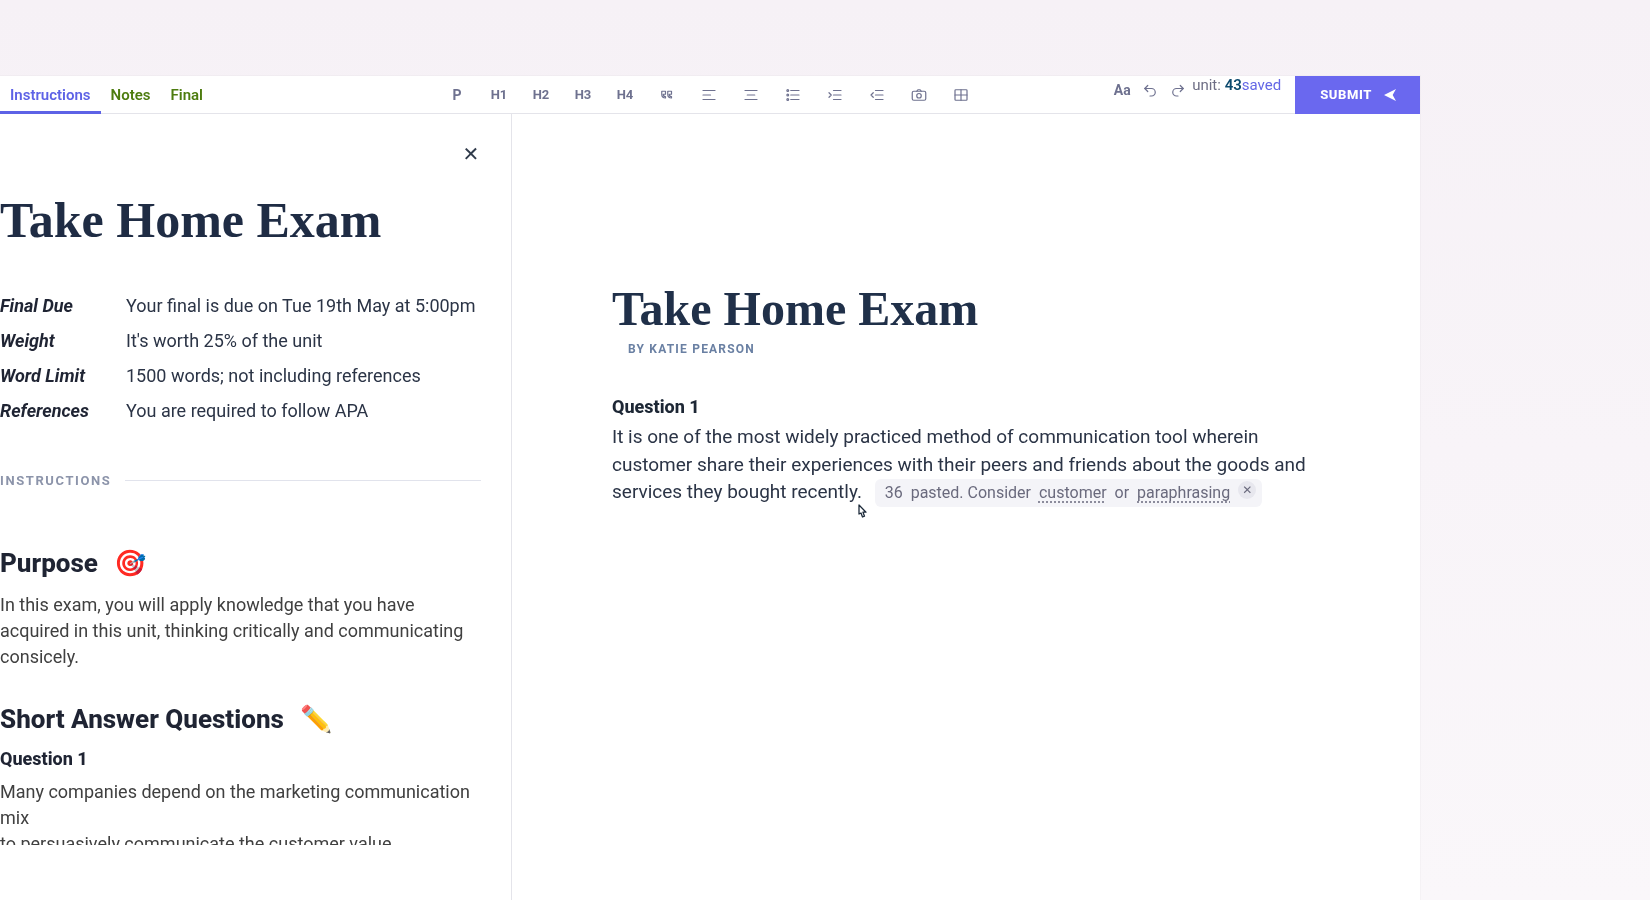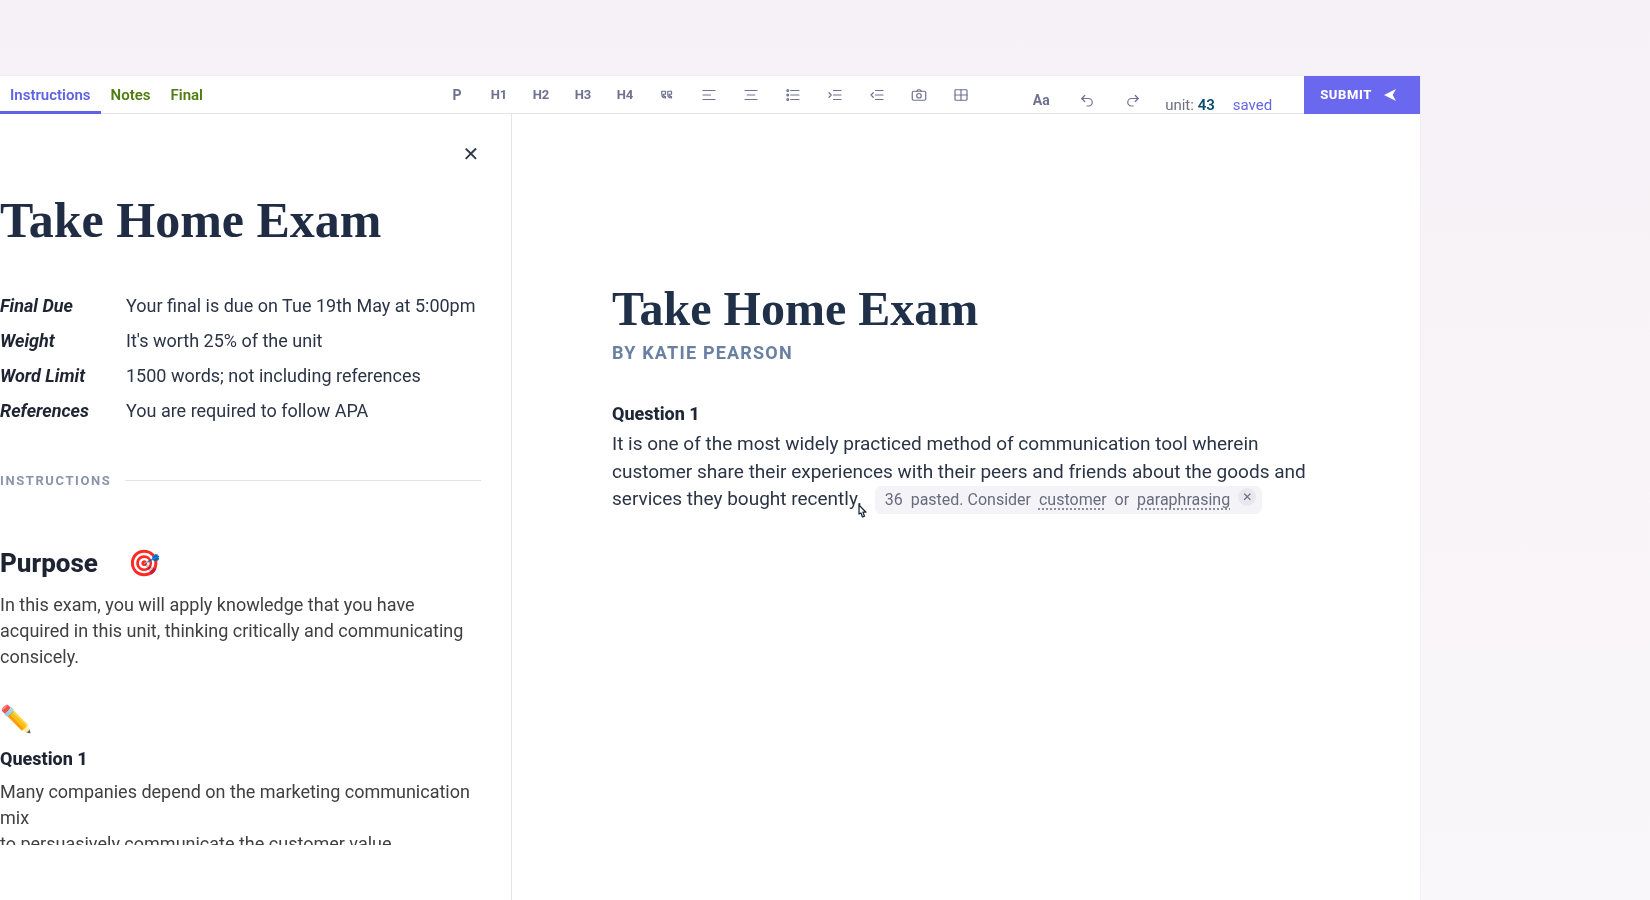--- a/index.html
+++ b/index.html
@@ -46,29 +46,29 @@
   }
   .tb-spacer { flex: 0 0 auto; width: 230px; }
   .tb-center { display: flex; align-items: center; gap: 14px; }
   .tb-btn {
     min-width: 28px; height: 28px;
     display: flex; align-items: center; justify-content: center;
     color: #6e718f; font-weight: 700; font-size: 14px;
     cursor: pointer; border-radius: 4px;
   }
   .tb-btn.small { font-size: 13px; }
-  .tb-right { margin-left: auto; display: flex; align-items: flex-end; gap: 18px; padding-right: 0; }
+  .tb-right { margin-left: auto; display: flex; align-items: flex-start; padding-right: 0; }
   .words { color: #6e6e85; font-size: 15px; }
   .words .n { color: #0c4a6e; font-weight: 600; }
   .saved { color: #6467e6; font-size: 15px; padding-right: 14px; }
   .submit-btn {
     background: #6a68ef; color: #fff;
     font-weight: 800; letter-spacing: 0.6px;
     font-size: 13px;
-    height: 38px; padding: 0 22px 0 16px;
+    height: 38px; padding: 0 22px 0 25px;
     display: flex; align-items: center; gap: 10px;
     cursor: pointer;
   }
   .submit-btn svg { width: 16px; height: 16px; fill: #fff; }
 
   .body { flex: 1; display: flex; overflow: hidden; }
   
   .left {
     width: 512px; flex: 0 0 512px;
     border-right: 1px solid #e4e4ea;
@@ -97,34 +97,34 @@
     display: flex; align-items: center; gap: 14px;
     margin-bottom: 22px;
   }
   .sec-label::after { content:""; flex:1; height:1px; background:#e1e3ec; }
   .req-row { display:flex; gap: 20px; font-size: 18px; margin-bottom: 14px; }
   .req-row .k { width: 106px; font-weight: 700; color:#1f2433; flex:0 0 106px;font-style:italic; }
   .req-row .v { color:#2b3446; }
   .gap-lg { height: 38px; }
   h3.sub {
     font-size: 26px; font-weight: 800; color:#1f2433;
-    display:flex; align-items:center; gap: 30px;
+    display:flex; align-items:center; gap: 16px;
     margin-bottom: 14px;
   }
   .para { font-size: 18px; line-height: 1.45; color:#404040; margin-bottom: 34px; max-width: 470px; }
   .q-label { font-size: 18px; font-weight: 800; color:#1f2433; margin-bottom: 10px; }
   .cutoff { height: 14px; overflow:hidden; }
   
   .editor { flex:1; padding: 170px 90px 0 100px; position: relative; overflow:hidden; }
   .ed-title {
     font-family: Georgia, "Times New Roman", serif;
     font-weight: 800; font-size: 48px; color:#203049;
     line-height: 1.05; margin-bottom: 8px;
   }
-  .byline { color:#6a80a3; font-weight:700; letter-spacing:1.2px; font-size:18px; margin-bottom: 40px;}
+  .byline { color:#6a80a3; font-weight:700; letter-spacing:1.2px; font-size:12px; margin-bottom: 40px; margin-left: 16px;}
   .ed-q { font-weight:800; font-size:18px; color:#1d2735; margin-bottom: 6px; }
   .ed-para { font-size:19px; line-height:1.45; color:#2b3446; max-width: 720px; }
   .hint-pill {
     display:inline-flex; align-items:flex-start; gap:8px;
     background:#f4f4f8; border-radius: 6px;
     padding: 2px 6px 2px 10px; color:#6a6a7d; font-size:16px;
     margin-left: 8px;
   }
   .hint-pill .u { text-decoration: underline dotted; text-underline-offset: 3px; cursor:pointer; }
   .hint-pill .x {
@@ -299,20 +299,21 @@
       <div class="sec-label">INSTRUCTIONS</div>
 
       <div class="gap-lg"></div>
       <h3 class="sub">
         <span>Purpose</span>
         <span>🎯</span>
       </h3>
       <p class="para">In this exam, you will apply knowledge that you have acquired in this unit, thinking critically and communicating consicely.</p>
 
       <h3 class="sub">
+        <span>Short Answer Questions</span>
         <span>✏️</span>
       </h3>
       <div class="q-label">Question 1</div>
       <p class="para" style="margin-bottom:0">Many companies depend on the marketing communication mix</p>
       <div class="cutoff">
         <p class="para">to persuasively communicate the customer value proposition</p>
       </div>
     </div>
 
     <div class="editor">

